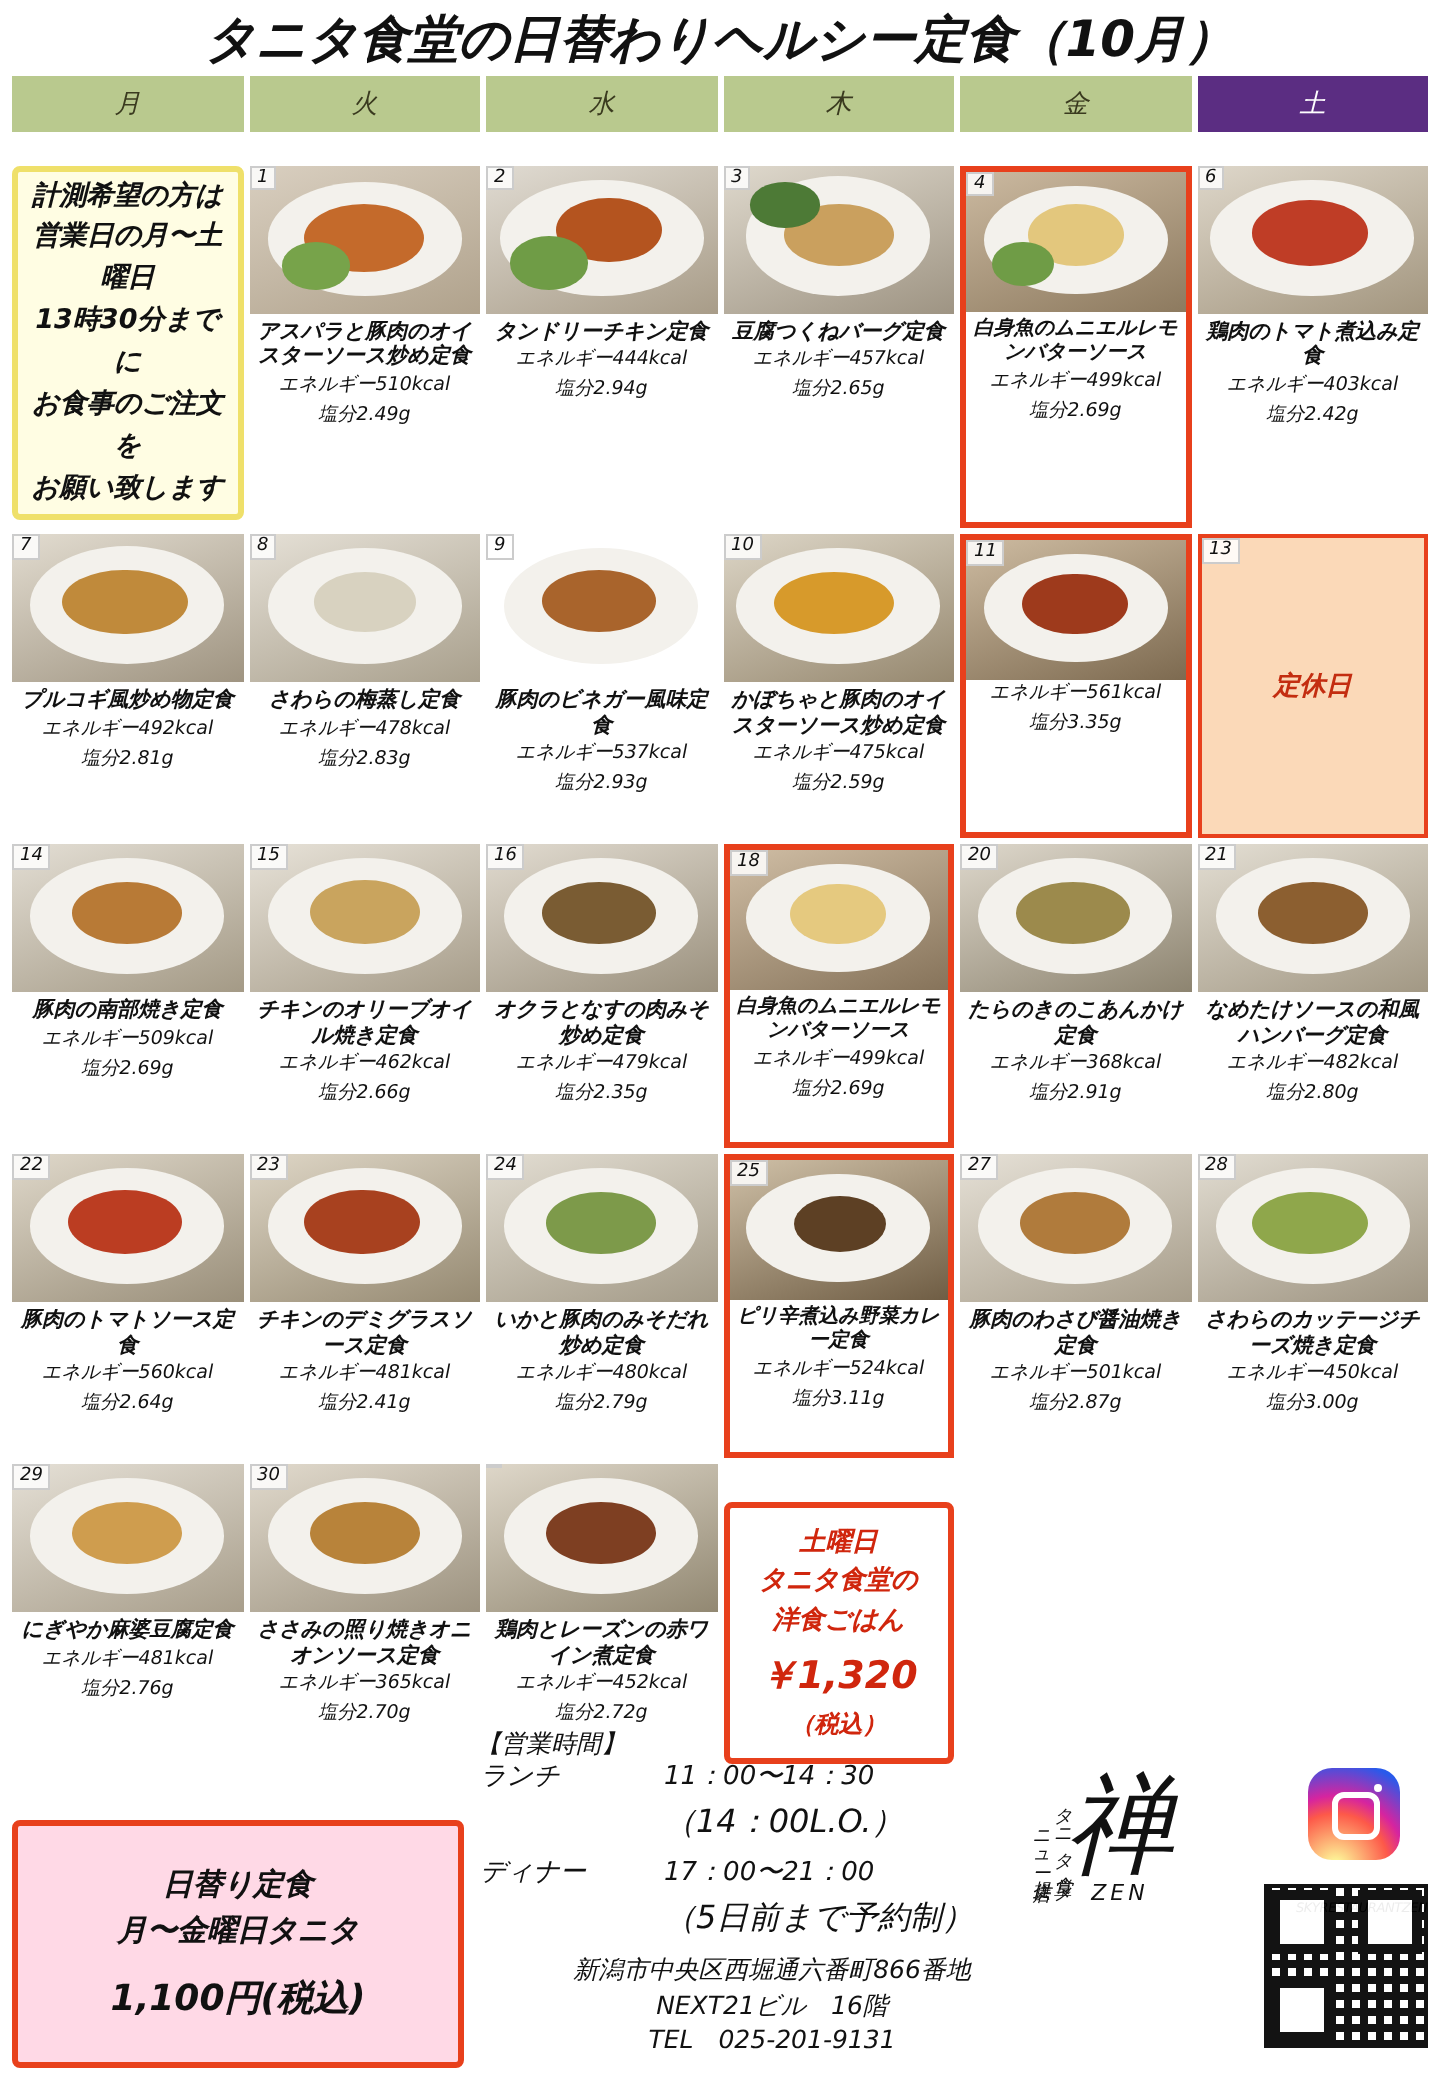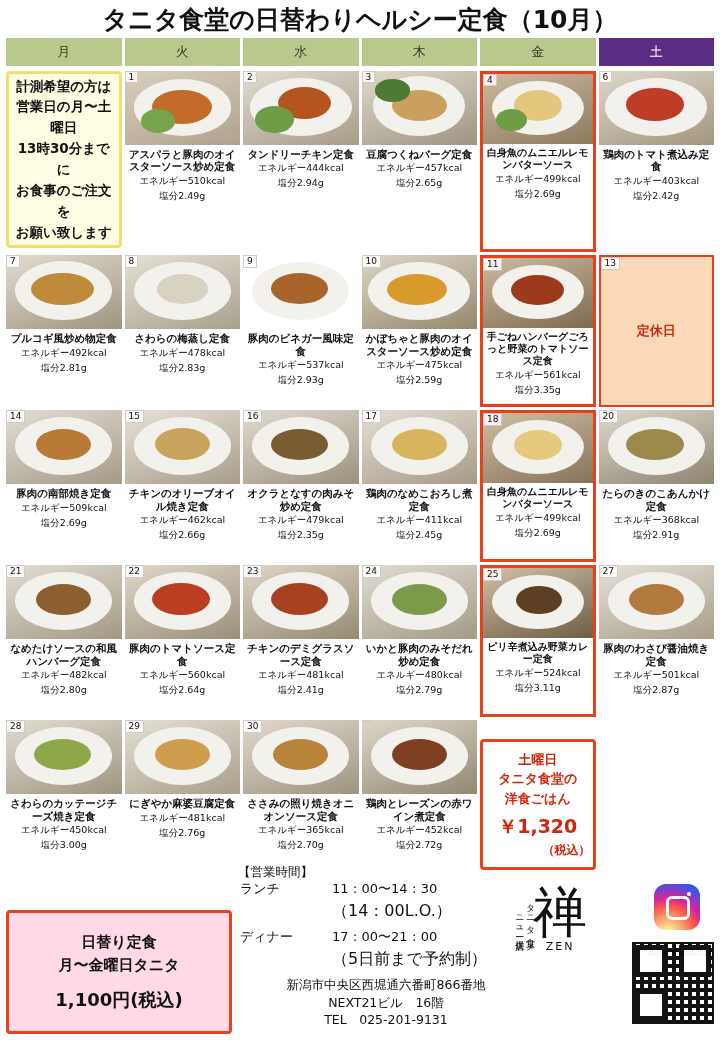--- a/index.html
+++ b/index.html
@@ -3,21 +3,21 @@
 <meta charset="utf-8">
 <style>
   html,body{margin:0;padding:0;}
   body{
     width:720px;height:1040px;
     background:#ffffff;
     font-family:"DejaVu Sans","Liberation Sans",sans-serif;
     color:#111;
     overflow:hidden;
   }
-  .page{position:relative;width:720px;height:1040px;}
+  .page{position:relative;width:720px;height:1040px;font-style:italic;}
 
   
   .title{
     text-align:center;
     font-weight:bold;
     font-size:25px;
     letter-spacing:0px;
     padding:6px 0 4px;
     line-height:1.1;
   }
@@ -36,21 +36,21 @@
     font-size:13px;
     padding:5px 0;
   }
   .wd.sat{background:#5b2d82;color:#fff;}
 
   
   .grid{
     display:grid;
     grid-template-columns:repeat(6,1fr);
     gap:3px;
-    padding:5px 6px 0;
+    padding:17px 6px 0;
   }
   .cell{
     position:relative;
     min-height:146px;
     background:#fff;
     overflow:hidden;
   }
   .cell.empty{background:transparent;}
   .daynum{
     position:absolute;top:0;left:0;
@@ -124,21 +124,21 @@
     color:#d0260d;
     font-weight:bold;
     font-size:13px;
     line-height:1.5;
     padding:8px 2px;
     box-sizing:border-box;
     height:100%;
     display:flex;flex-direction:column;justify-content:center;
   }
   .satprice .amount{font-size:19px;padding:4px 0 0;}
-  .satprice .tax{font-size:12px;text-align:right;}
+  .satprice .tax{font-size:12px;}
 
   
   .wkprice{
     border:3px solid #e8401c;
     background:#ffd9e6;
     border-radius:4px;
     text-align:center;
     font-weight:bold;
     font-size:15px;
     line-height:1.5;
@@ -352,21 +352,20 @@
       <div class="kcal">エネルギー475kcal</div>
       <div class="kcal">塩分2.59g</div>
     </div>
 
     <div class="cell sat">
       <div class="daynum">11</div>
       <div class="photo" style="background:linear-gradient(160deg,#cdbba1,#7d6a50);">
         <div class="ph plate" style="left:8%;top:10%;width:84%;height:78%;"></div>
         <div class="ph" style="left:26%;top:24%;width:48%;height:44%;background:#9e3a1c;"></div>
       </div>
-      <div class="meal-name">手ごねハンバーグごろっと野菜のトマトソース定食</div>
       <div class="kcal">エネルギー561kcal</div>
       <div class="kcal">塩分3.35g</div>
     </div>
 
     <div class="cell closed">
       <div class="daynum">13</div>
       <div class="closed-label">定休日</div>
     </div>
 
     <div class="cell">
@@ -395,30 +394,20 @@
       <div class="daynum">16</div>
       <div class="photo" style="background:linear-gradient(160deg,#e1dbd0,#9b917e);">
         <div class="ph plate" style="left:8%;top:10%;width:84%;height:78%;"></div>
         <div class="ph" style="left:24%;top:26%;width:50%;height:42%;background:#7a5c33;"></div>
       </div>
       <div class="meal-name">オクラとなすの肉みそ炒め定食</div>
       <div class="kcal">エネルギー479kcal</div>
       <div class="kcal">塩分2.35g</div>
     </div>
 
-    <div class="cell">
-      <div class="daynum">17</div>
-      <div class="photo" style="background:linear-gradient(160deg,#e4ded2,#a69b87);">
-        <div class="ph plate" style="left:8%;top:10%;width:84%;height:78%;"></div>
-        <div class="ph" style="left:26%;top:26%;width:48%;height:42%;background:#d8b45c;"></div>
-      </div>
-      <div class="meal-name">鶏肉のなめこおろし煮定食</div>
-      <div class="kcal">エネルギー411kcal</div>
-      <div class="kcal">塩分2.45g</div>
-    </div>
 
     <div class="cell sat">
       <div class="daynum">18</div>
       <div class="photo" style="background:linear-gradient(160deg,#cfbda4,#86735a);">
         <div class="ph plate" style="left:8%;top:10%;width:84%;height:78%;"></div>
         <div class="ph" style="left:28%;top:24%;width:44%;height:44%;background:#e5c97f;"></div>
       </div>
       <div class="meal-name">白身魚のムニエルレモンバターソース</div>
       <div class="kcal">エネルギー499kcal</div>
       <div class="kcal">塩分2.69g</div>

